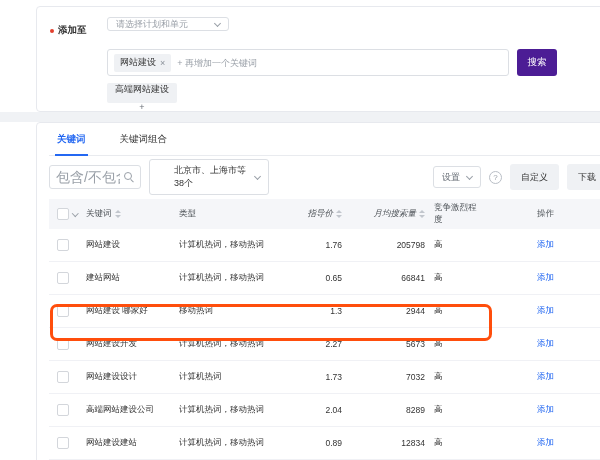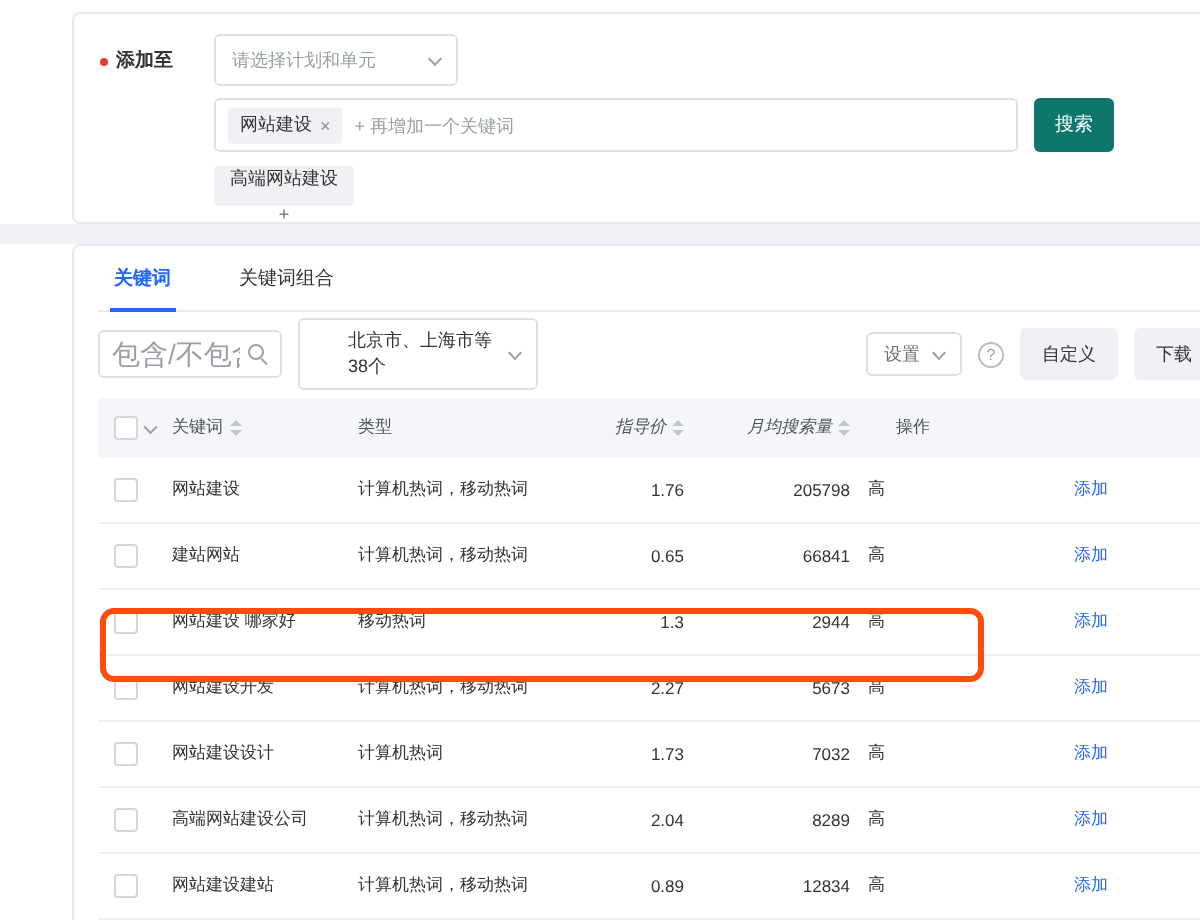--- a/index.html
+++ b/index.html
@@ -23,38 +23,38 @@
   #card-main { left: 8px; top: 122px; width: 584px; height: 346px; }
 
   
   .required-dot { position: absolute; left: 13px; top: 22px; width: 4px; height: 4px; background: #e2402e; border-radius: 50%; }
   .addto-label { position: absolute; left: 21px; top: 17px; font-size: 9.5px; color: #333; font-weight: bold; }
   .select-box {
     display: flex; align-items: center; justify-content: space-between;
     border: 1px solid #dcdfe4; border-radius: 3px; background: #fff;
     font-size: 9px; padding: 0 8px; cursor: pointer;
   }
-  #plan-select { position: absolute; left: 70px; top: 10px; width: 122px; height: 26px; color: #9aa0a8; }
+  #plan-select { position: absolute; left: 70px; top: 10px; width: 122px; height: 14px; color: #9aa0a8; }
   .chev { width: 5px; height: 5px; border-right: 1.3px solid #9aa0a8; border-bottom: 1.3px solid #9aa0a8; transform: rotate(45deg); margin-top: -2px; flex: none; }
   #kw-inputbar {
     position: absolute; left: 70px; top: 42px; width: 402px; height: 27px;
     border: 1px solid #dcdfe4; border-radius: 3px; display: flex; align-items: center;
     padding: 0 6px; gap: 6px; background: #fff;
   }
   .kw-tag {
     display: inline-flex; align-items: center; gap: 4px;
     background: #eff1f4; border-radius: 2px; padding: 2.5px 6px;
     font-size: 9px; color: #333;
   }
   .kw-tag .x { color: #8a9099; font-size: 9px; cursor: pointer; }
   #kw-input { border: none; outline: none; flex: 1; font-size: 9px; font-family: "Liberation Sans", sans-serif; color: #333; min-width: 10px; }
   #kw-input::placeholder { color: #9aa0a8; }
   #search-btn {
     position: absolute; left: 480px; top: 42px; width: 40px; height: 27px;
-    background: #0f766e; color: #fff; border: none; border-radius: 3px;
+    background: #4c1d95; color: #fff; border: none; border-radius: 3px;
     font-size: 9.5px; font-family: "Liberation Sans", sans-serif; cursor: pointer;
     display: flex; align-items: center; justify-content: center;
   }
   #suggest-tag {
     position: absolute; left: 70px; top: 76px; height: 20px;
     display: inline-flex; align-items: center; gap: 6px;
     background: #eff1f4; border-radius: 2px; padding: 0 8px;
     font-size: 9px; color: #333; cursor: pointer; flex-direction: column;
   }
   #suggest-tag .plus { color: #6a7078; }
@@ -183,20 +183,21 @@
             <i class="down"></i>
           </span>
       </div>
       <div class="h-right">
         <span>月均搜索量</span>
         <span class="sort">
             <i class="up"></i>
             <i class="down"></i>
           </span>
       </div>
+      <div class="c-comp">竞争激烈程度</div>
       <div class="c-act">操作</div>
     </div>
 
     <div id="table-body">
   <div class="trow">
     <div class="c-check">
       <span class="cb"></span>
     </div>
     <div class="c-kw">网站建设</div>
     <div class="c-type">计算机热词，移动热词</div>

